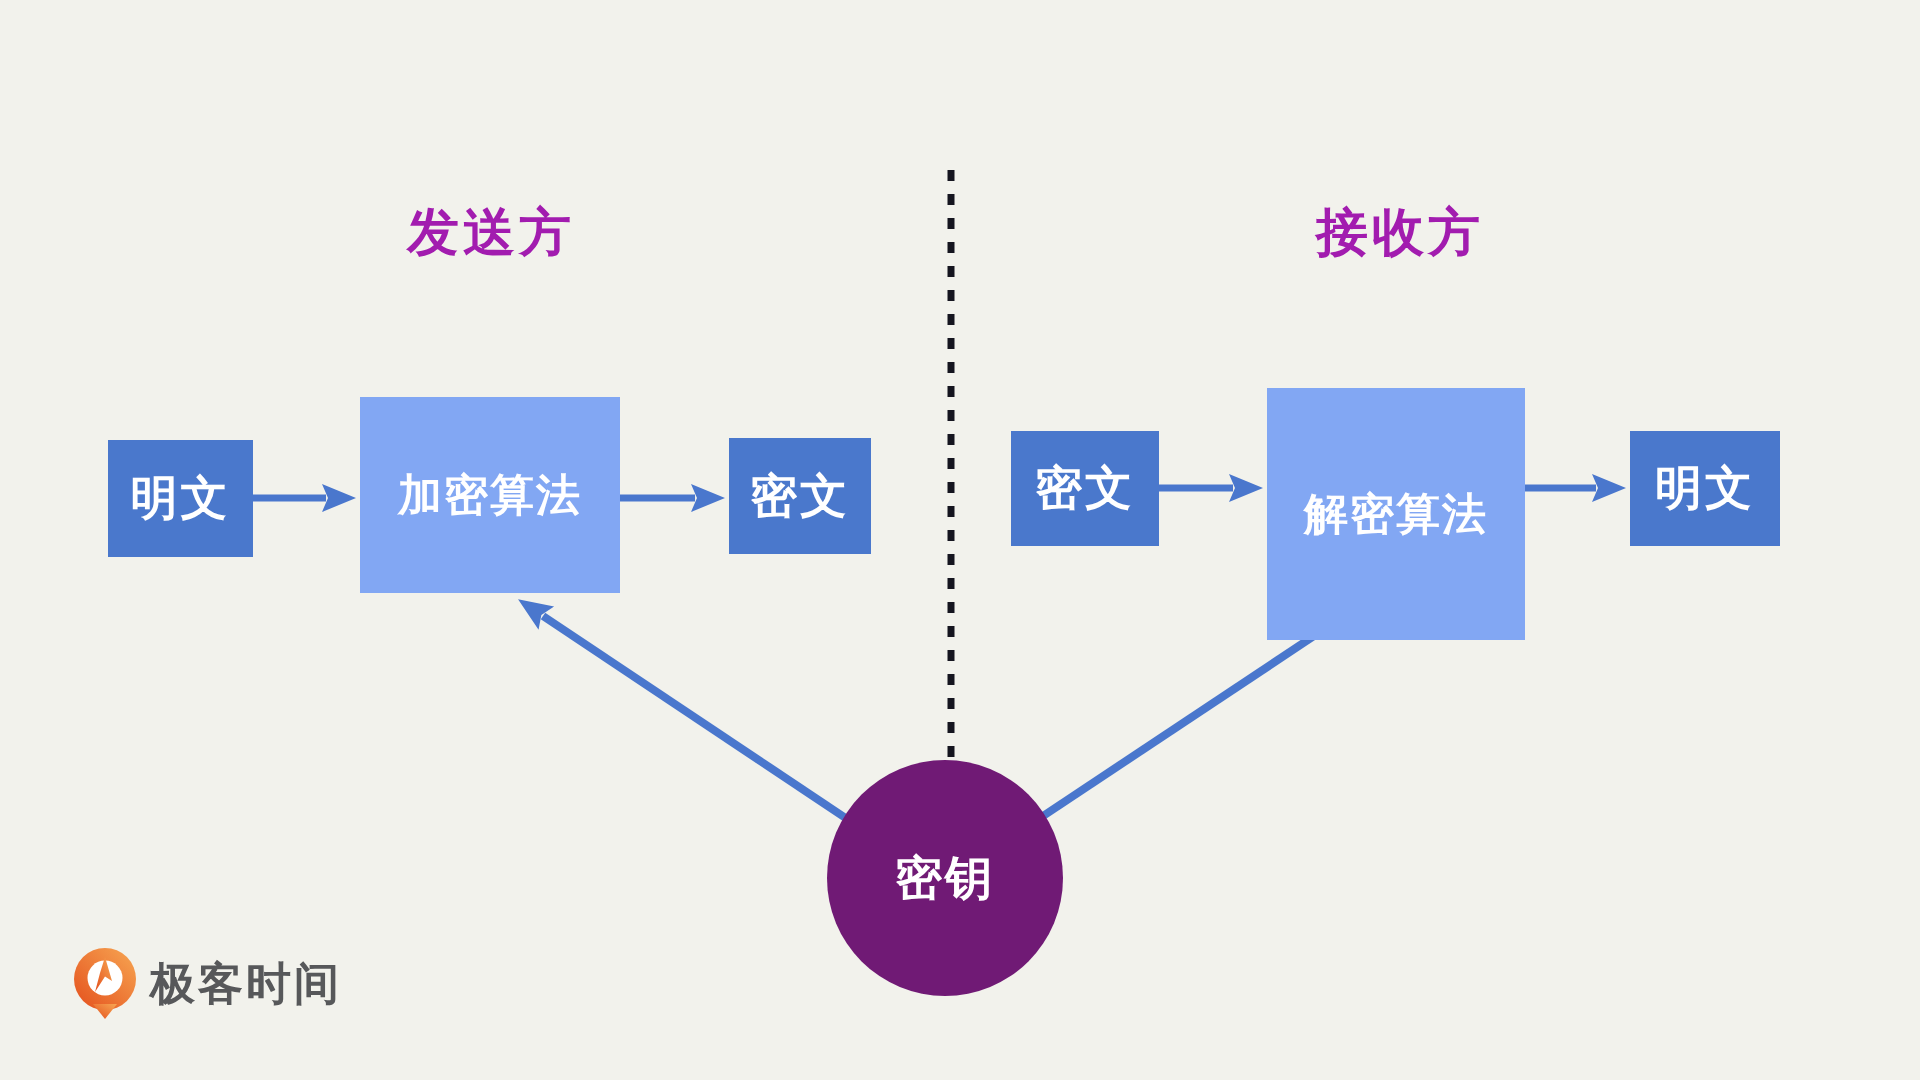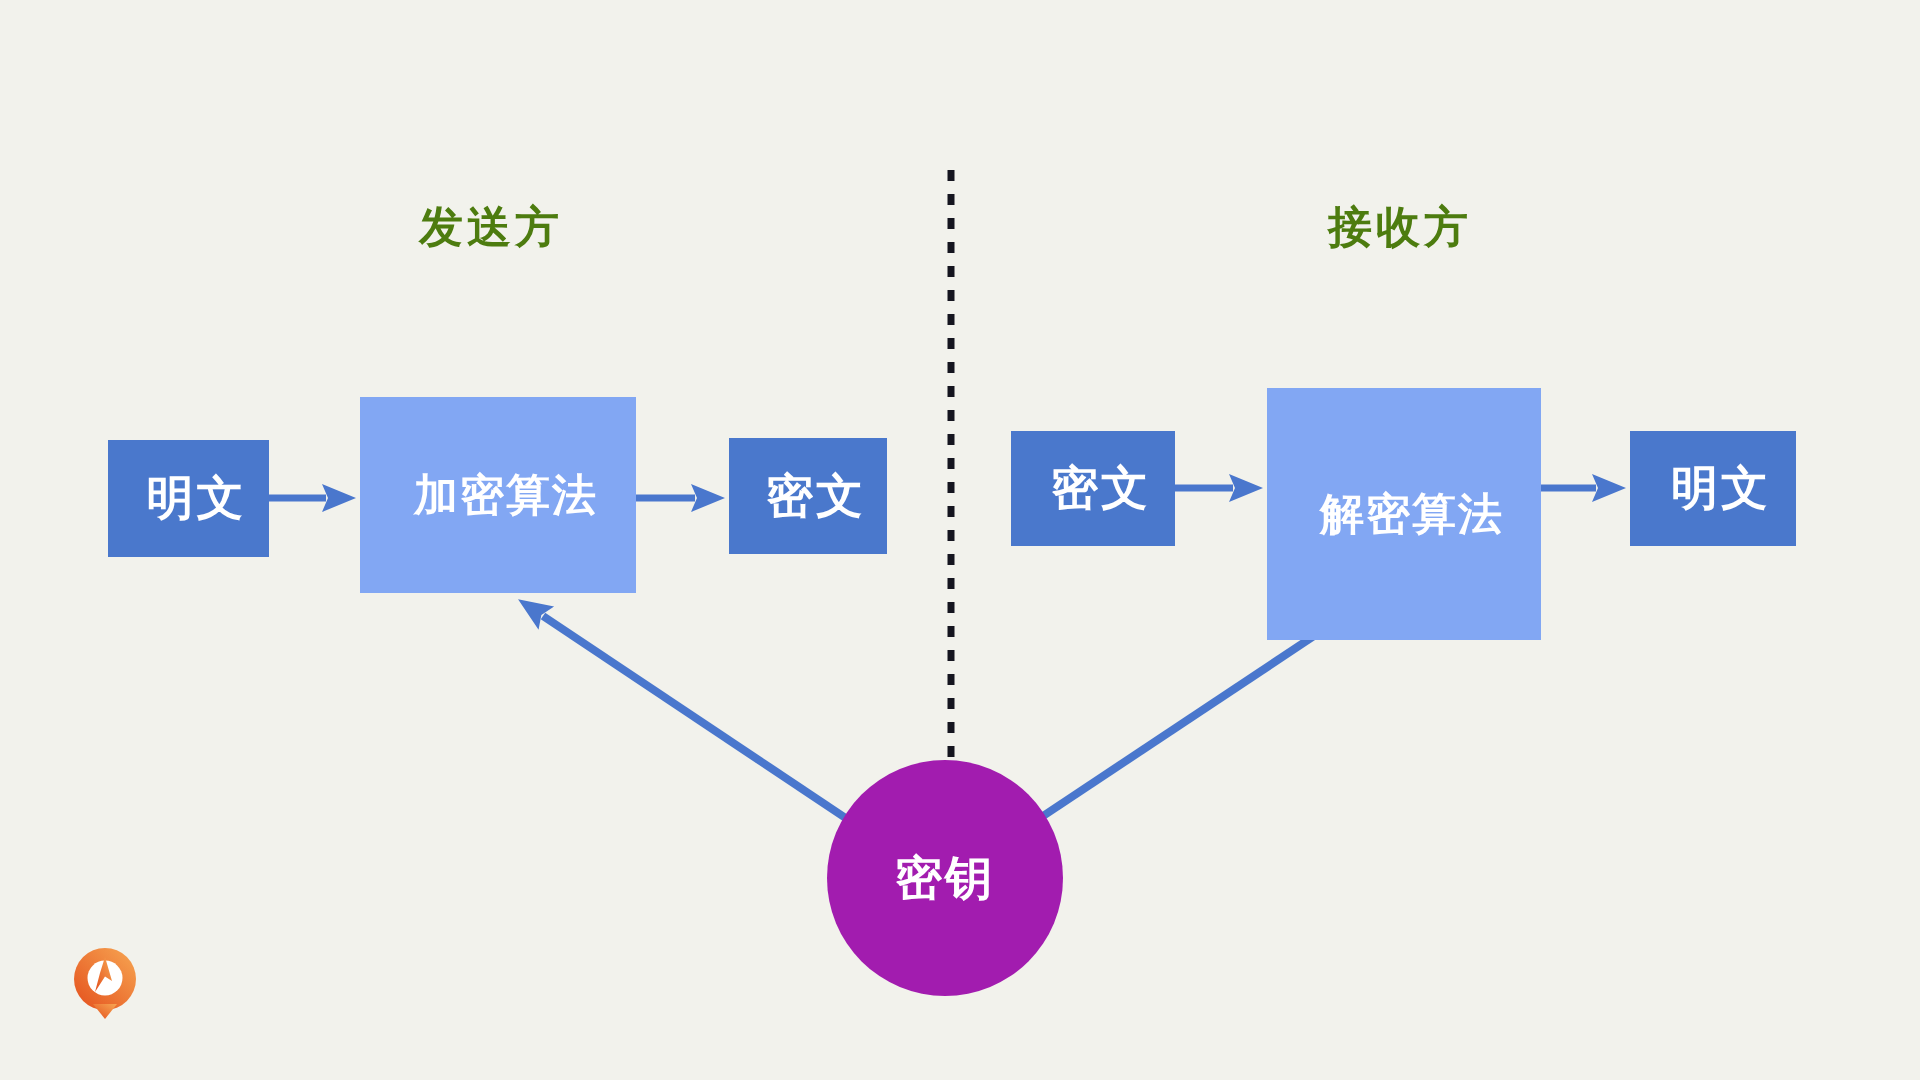--- a/index.html
+++ b/index.html
@@ -4,32 +4,32 @@
 <style>
   html,body{margin:0;padding:0;}
   body{
     width:1920px;height:1080px;
     background:#f2f2ec;
     font-family:"Liberation Sans","DejaVu Sans",sans-serif;
     overflow:hidden;position:relative;
   }
   .abs{position:absolute;}
   .section-title{
-    font-size:44px;font-weight:700;color:#4d7c0f;
+    font-size:52px;font-weight:700;color:#a21caf;
     transform:translateX(-50%);white-space:nowrap;letter-spacing:4px;text-align:right;
   }
   .node{
     display:flex;align-items:center;justify-content:center;
-    color:#ffffff;font-weight:700;white-space:nowrap;padding-left:16px;
+    color:#ffffff;font-weight:700;white-space:nowrap;
   }
   .node.dark{background:#4a78cc;font-size:47px;letter-spacing:3px;}
   .node.light{background:#82a7f3;font-size:44px;letter-spacing:2px;}
   .key-circle{
     width:236px;height:236px;border-radius:50%;
-    background:#a21caf;
+    background:#701a75;
     display:flex;align-items:center;justify-content:center;
     color:#ffffff;font-size:47px;font-weight:700;letter-spacing:3px;
   }
   #arrow-layer{position:absolute;left:0;top:0;width:1920px;height:1080px;}
   .logo-wrap{display:flex;align-items:center;gap:10px;}
   .logo-text{
     font-size:45px;font-weight:600;color:#57585a;letter-spacing:3px;white-space:nowrap;
   }
 </style>
 </head>
@@ -75,13 +75,14 @@
       <linearGradient id="lg" x1="0" y1="1" x2="1" y2="0">
         <stop offset="0" stop-color="#e44f1c"></stop>
         <stop offset="1" stop-color="#f7a753"></stop>
       </linearGradient>
     </defs>
     <circle cx="33" cy="31" r="31" fill="url(#lg)"></circle>
     <path d="M21 56 L33 71 L45 56 Z" fill="url(#lg)"></path>
     <circle cx="33" cy="30" r="17.5" fill="#ffffff"></circle>
     <path d="M33 9 L40 33 L33 28.5 L23 44 L28 25 Z" fill="url(#lg)"></path>
   </svg>
+  <span class="logo-text">极客时间</span>
 </div>
 
 </body></html>

